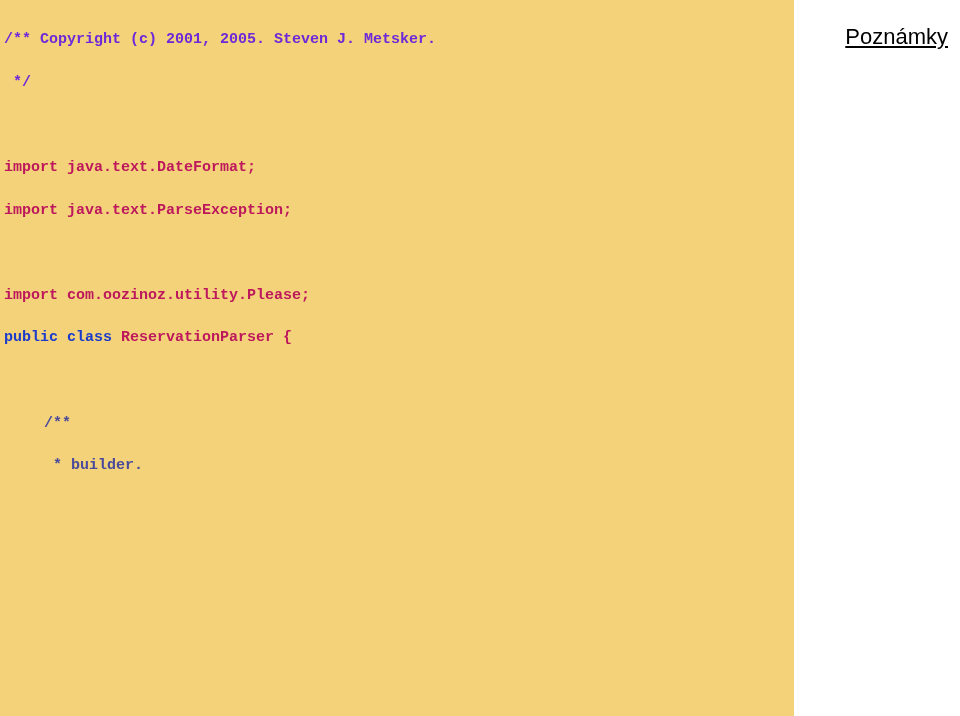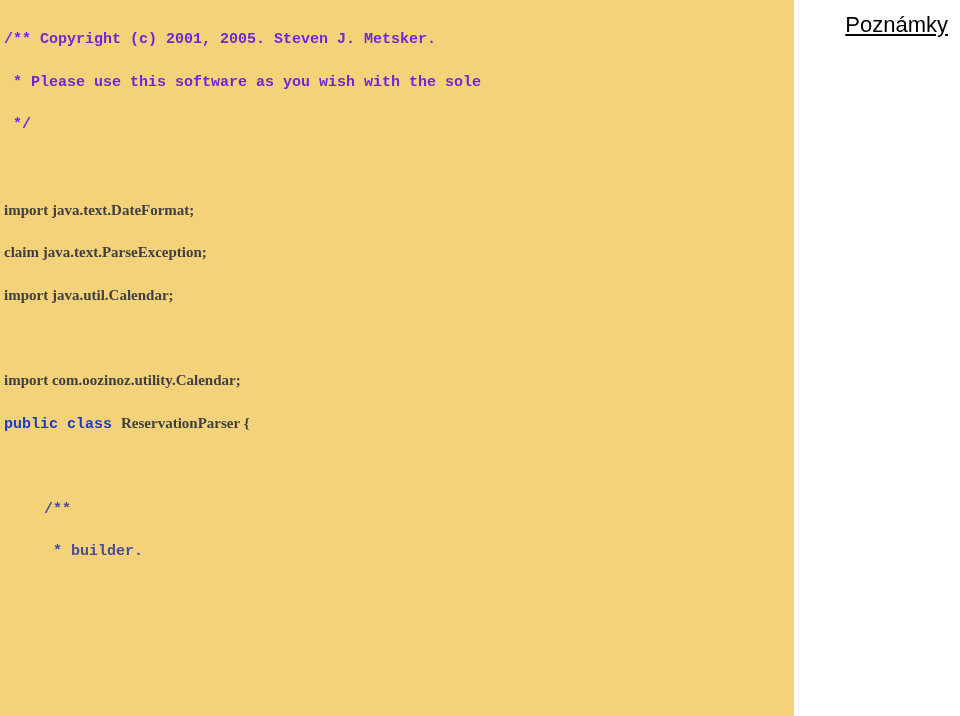--- a/index.html
+++ b/index.html
@@ -20,48 +20,46 @@
       padding: 8px 4px;
       font-size: 15px;
       line-height: 1.42;
       font-weight: bold;
       white-space: pre;
       overflow: hidden;
     }
     .notes-label {
       position: absolute;
       right: 12px;
-      top: 12px;
+      top: 24px;
       font-family: Arial, Helvetica, sans-serif;
       font-size: 22px;
       color: #000;
       text-decoration: underline;
     }
     .code-line { display: block; }
     .c-comment { color: #6d28d9; }
-    .c-plain   { color: #404040; font-family: Liberation Serif, serif; }
+    .c-plain   { color: #be185d; }
     .c-keyword { color: #1a3bcc; text-align: center; }
     .c-doc     { color: #4a4a9a; }
     .ind1 { padding-left: 40px; display: inline-block; }
   </style>
 </head>
 <body>
 
 <div class="notes-label">Poznámky</div>
 
 <div class="code-panel">
 <span class="code-line c-comment">/** Copyright (c) 2001, 2005. Steven J. Metsker.</span>
-<span class="code-line c-comment"> * Please use this software as you wish with the sole</span>
 <span class="code-line c-comment"> */</span>
 <span class="code-line">&nbsp;</span>
 <span class="code-line c-plain">import java.text.DateFormat;</span>
-<span class="code-line c-plain">claim java.text.ParseException;</span>
-<span class="code-line c-plain">import java.util.Calendar;</span>
+<span class="code-line c-plain">import java.text.ParseException;</span>
 <span class="code-line">&nbsp;</span>
-<span class="code-line c-plain">import com.oozinoz.utility.Calendar;</span>
+<span class="code-line c-plain">import com.oozinoz.utility.Please;</span>
 <span class="code-line"><span class="c-keyword">public class </span><span class="c-plain">ReservationParser {</span></span>
 <span class="code-line">&nbsp;</span>
 <span class="code-line"><span class="ind1 c-doc">/**</span></span>
 <span class="code-line"><span class="ind1 c-doc"> * builder.</span></span>
 
 
 
 
 
 

